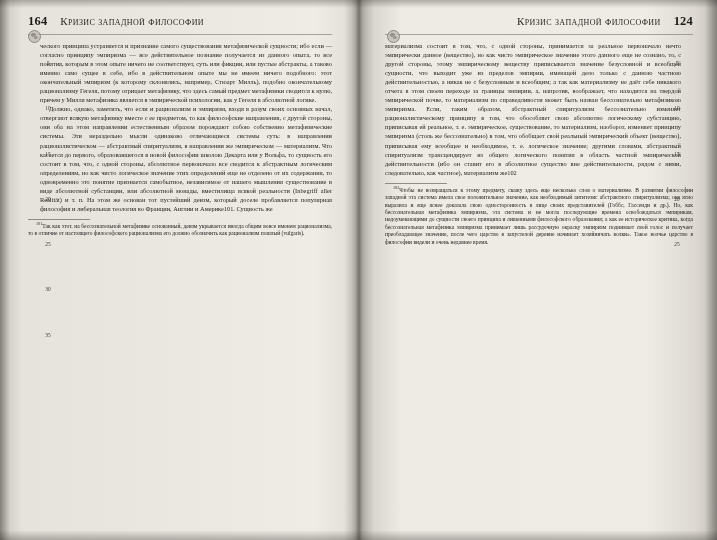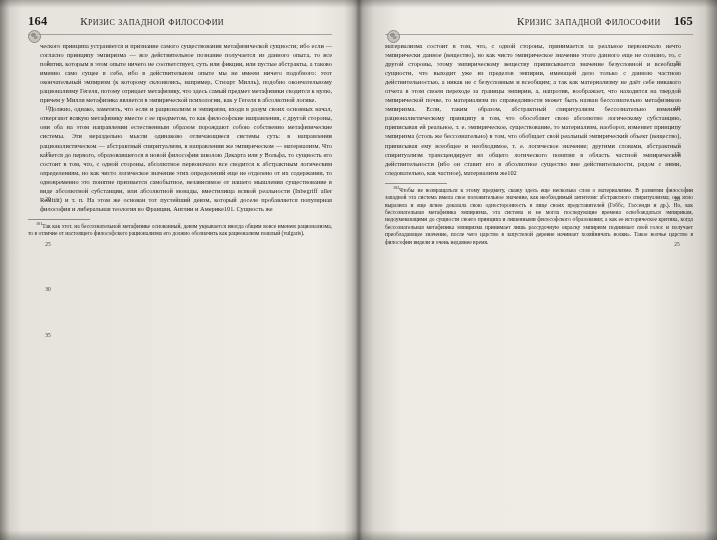--- a/index.html
+++ b/index.html
@@ -44,21 +44,21 @@
     padding: 14px 24px 14px 26px;
   }
   .runhead {
     display: flex;
     align-items: baseline;
     font-size: 8.2px;
     letter-spacing: .2px;
     color: #2b2925;
     height: 18px;
   }
-  .runhead.left { justify-content: flex-start; gap: 20px; }
+  .runhead.left { justify-content: flex-start; }
   .runhead.right { justify-content: flex-end; }
   .folio {
     font-size: 12.5px;
     font-weight: bold;
     color: #1d1b18;
   }
   .runhead-title {
     font-size: 11px;
     color: #2b2925;
     font-variant: small-caps;
@@ -207,21 +207,21 @@
 
     <hr class="fn-rule">
     <div class="footnote">
       <p><sup>101</sup><span>Так как этот. на бессознательной метафизике основанный, деизм укрывается иногда общим вовсе именем рационализма, то в отличие от настоящего философского рационализма его должно обозначить как рационализм пошлый (vulgaris).</span></p>
     </div>
   </div>
 
   <div class="page page-right">
     <div class="runhead right">
       <span class="runhead-title">Кризис западной философии</span>
-      <span class="folio">165</span>
+      <span class="folio">124</span>
     </div>
     <hr class="rule">
 
     <div class="colbody">
       <div class="gutter-nums gutter-right">
         <span>5</span>
         <span>10</span>
         <span>15</span>
         <span>20</span>
         <span>25</span>

